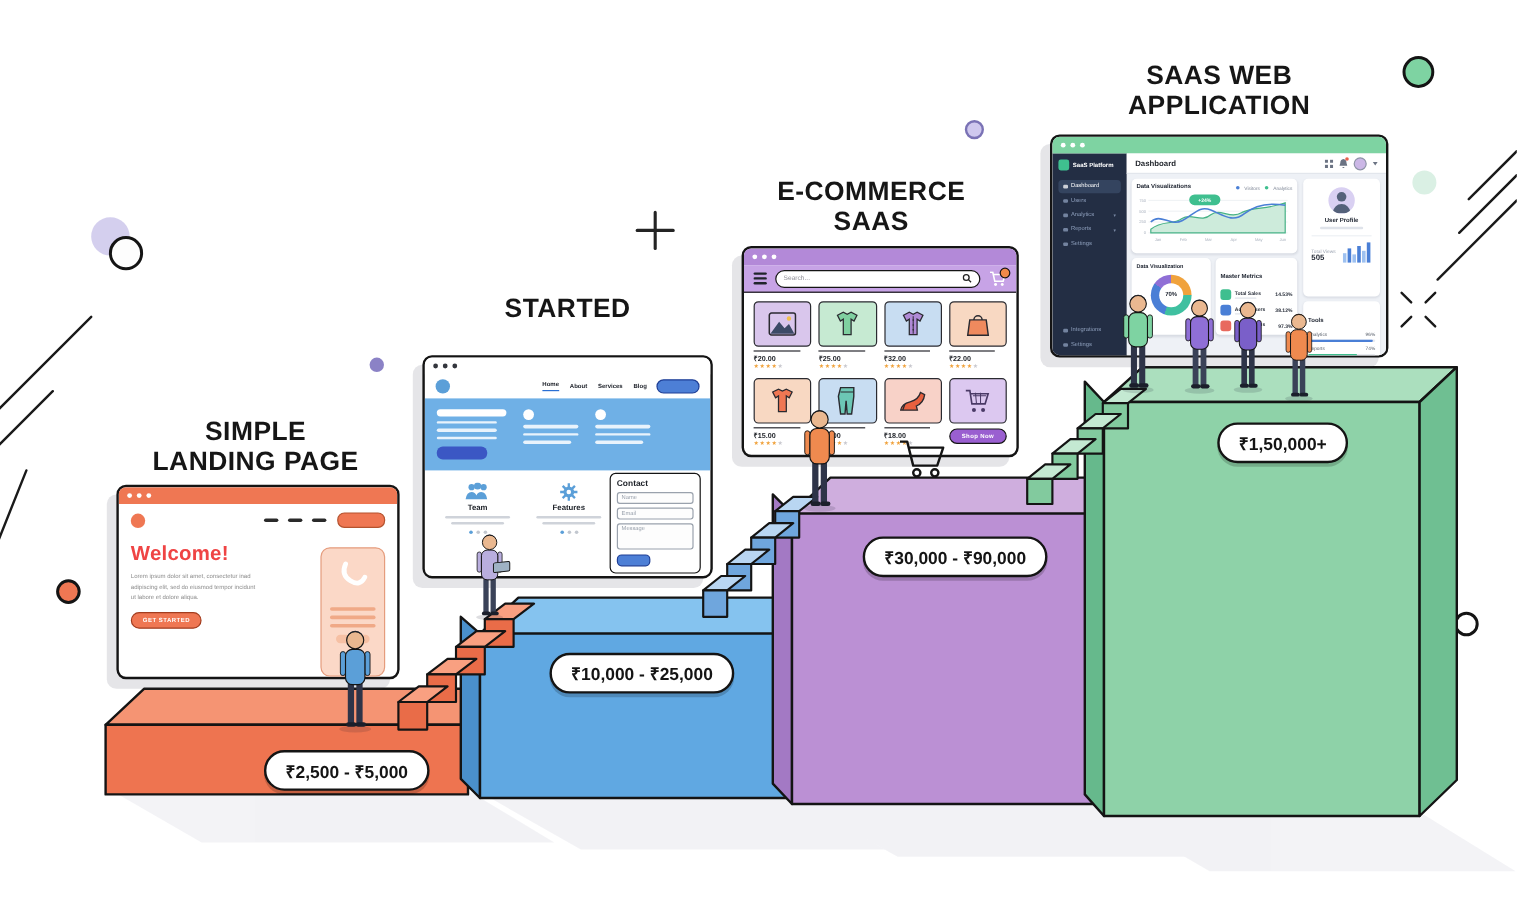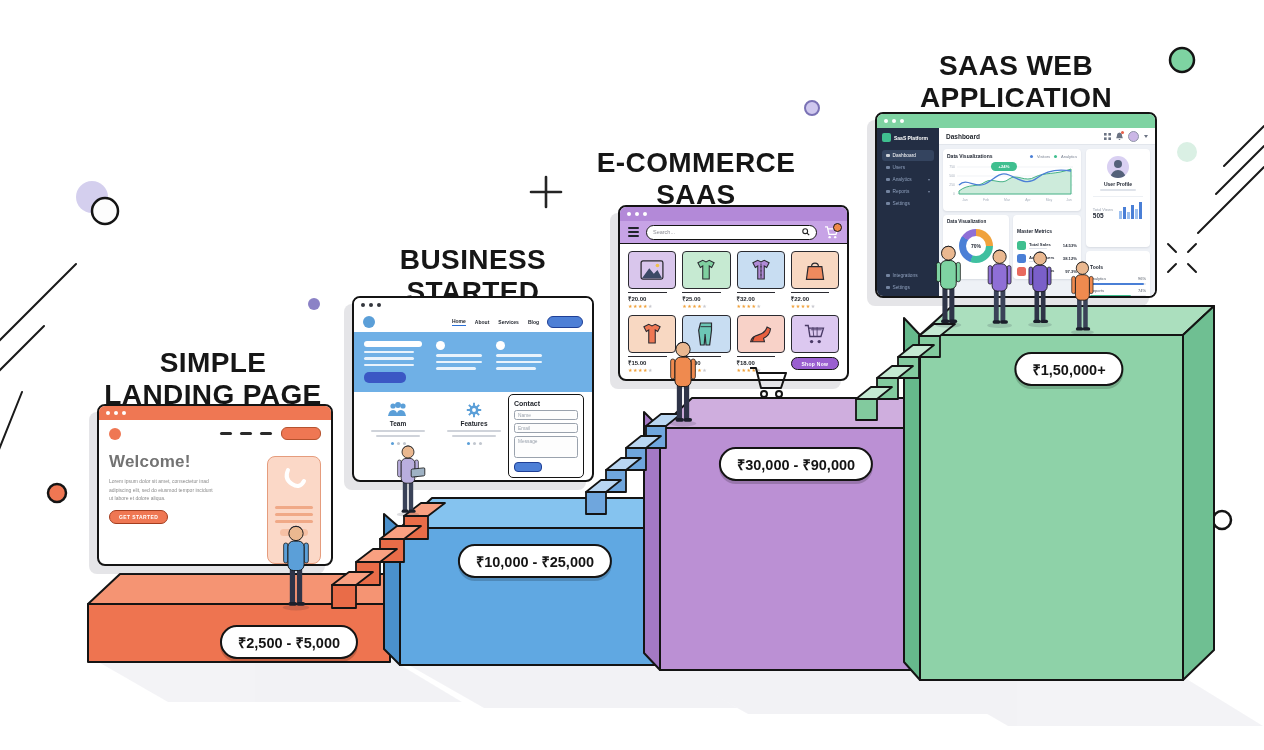--- a/index.html
+++ b/index.html
@@ -4,40 +4,40 @@
 <style>
   html,body{margin:0;padding:0;}
   body{width:1264px;height:750px;position:relative;overflow:hidden;background:#ffffff;
        font-family:"Liberation Sans",sans-serif;-webkit-font-smoothing:antialiased;}
   svg{display:block;}
   
   #scene{position:absolute;left:0;top:0;z-index:1;}
   #overlay{position:absolute;left:0;top:0;z-index:40;pointer-events:none;}
   
   .tier-title{position:absolute;z-index:10;text-align:center;font-weight:800;color:#161616;
-              font-size:28px;line-height:1.14;letter-spacing:.4px;}
+              font-size:22px;line-height:1.14;letter-spacing:.4px;}
   
   .price-pill{position:absolute;z-index:12;transform:translateX(-50%);background:#fff;
               border:2.5px solid #141414;border-radius:999px;padding:5px 16px;font-weight:800;
               font-size:14.5px;color:#141414;white-space:nowrap;box-shadow:0 3px 0 rgba(0,0,0,.18);}
   
   .browser{position:absolute;z-index:20;background:#fff;border:2px solid #141414;border-radius:8px;
            box-shadow:-8px 8px 0 rgba(70,70,95,.14);overflow:hidden;box-sizing:border-box;}
   .chrome{height:14px;display:flex;align-items:center;gap:4px;padding:0 7px;}
   .dot{width:4px;height:4px;border-radius:50%;}
   
   #landing-window{left:97px;top:404px;width:236px;height:162px;}
   .lw-chrome{background:#ef7753;}
   .lw-body{position:relative;padding:7px 10px;}
   .lw-topbar{display:flex;align-items:center;}
   .lw-logo{width:12px;height:12px;border-radius:50%;background:#ef7753;}
   .lw-dashes{display:flex;gap:8px;margin-left:auto;align-items:center;}
   .lw-dash{width:12px;height:2.5px;background:#2a2a2a;border-radius:2px;}
   .lw-pill{width:38px;height:11px;background:#ef7753;border:1.5px solid #b5532f;border-radius:6px;margin-left:9px;}
-  .lw-heading{font-size:17px;font-weight:800;color:#737373;margin-top:12px;letter-spacing:.2px;}
+  .lw-heading{font-size:17px;font-weight:800;color:#ef4444;margin-top:12px;letter-spacing:.2px;}
   .lw-copy{margin-top:5px;width:132px;font-size:5px;line-height:1.7;color:#8b8b8b;}
   .lw-cta{display:inline-block;margin-top:7px;padding:3px 9px;font-size:5px;font-weight:800;color:#fff;
           background:#ef7753;border:1.5px solid #a33d1f;border-radius:9px;letter-spacing:.4px;}
   .lw-phone-card{position:absolute;right:10px;top:36px;width:52px;height:106px;background:#fbd8c7;
                  border:1.5px solid #e59c7d;border-radius:8px;display:flex;flex-direction:column;align-items:center;}
   .lw-line{width:38px;height:3px;background:#f0a987;border-radius:2px;margin-top:4px;}
   .lw-mini-pill{width:28px;height:7px;background:#f6c0a4;border-radius:4px;margin-top:6px;}
   
   #business-window{left:352px;top:296px;width:242px;height:186px;}
   .bw-chrome{background:#fff;}
@@ -243,24 +243,23 @@
         <polygon points="856,399 877,399 877,420 856,420" fill="#82ca9e"></polygon>
       </g>
   </g>
 </svg>
 
 <div class="tier-title" style="left:83px;top:347px;width:260px;">
   <div>SIMPLE</div>
     <div>LANDING PAGE</div>
 </div>
 <div class="tier-title" style="left:353px;top:244px;width:240px;">
-  <div>BUSINESS</div>
     <div>STARTED</div>
 </div>
-<div class="tier-title" style="left:576px;top:147px;width:240px;">
+<div class="tier-title" style="left:606px;top:147px;width:240px;">
   <div>E-COMMERCE</div>
     <div>SAAS</div>
 </div>
 <div class="tier-title" style="left:896px;top:50px;width:240px;">
   <div>SAAS WEB</div>
     <div>APPLICATION</div>
 </div>
 
 <div class="price-pill" style="left:289px;top:625px;">₹2,500 - ₹5,000</div>
 <div class="price-pill" style="left:535px;top:544px;">₹10,000 - ₹25,000</div>

